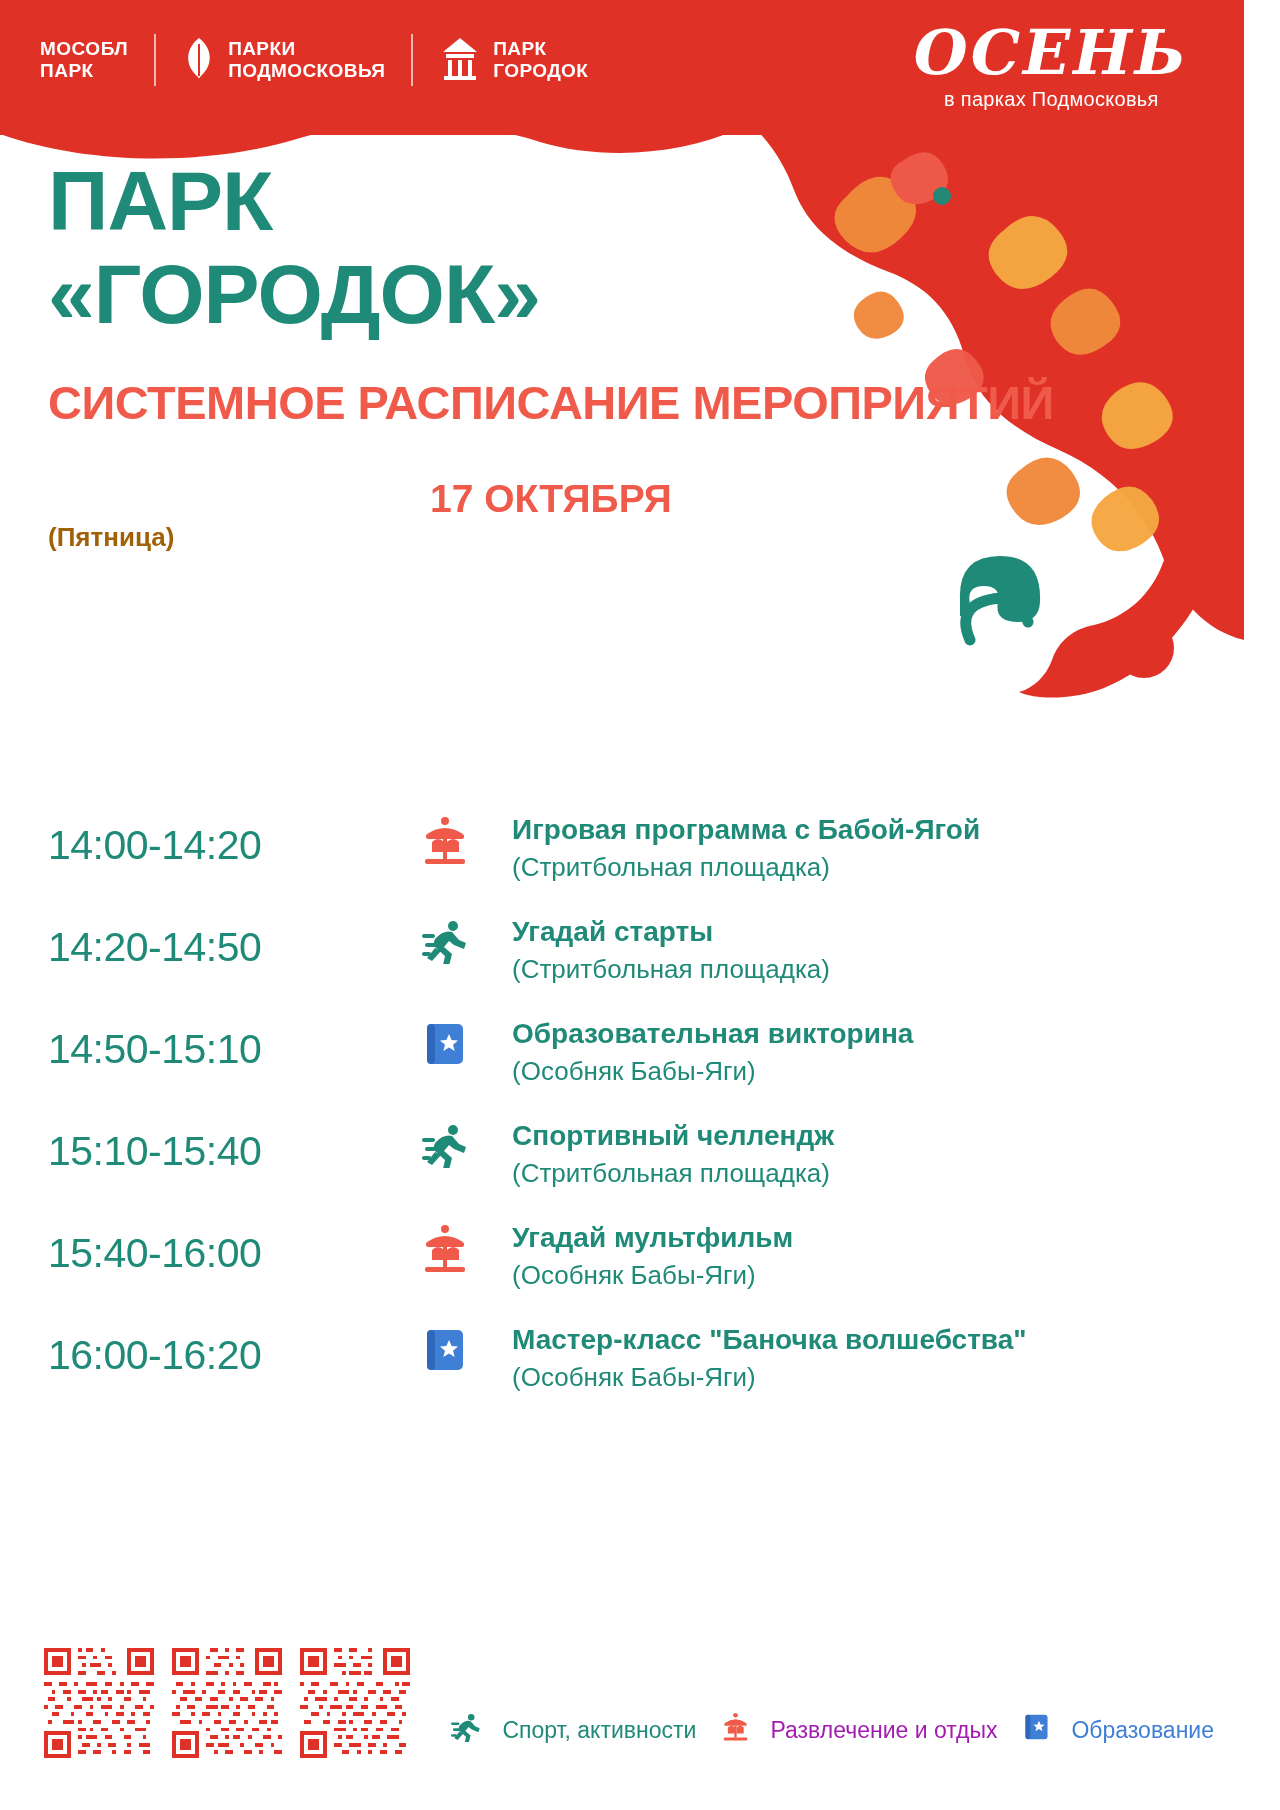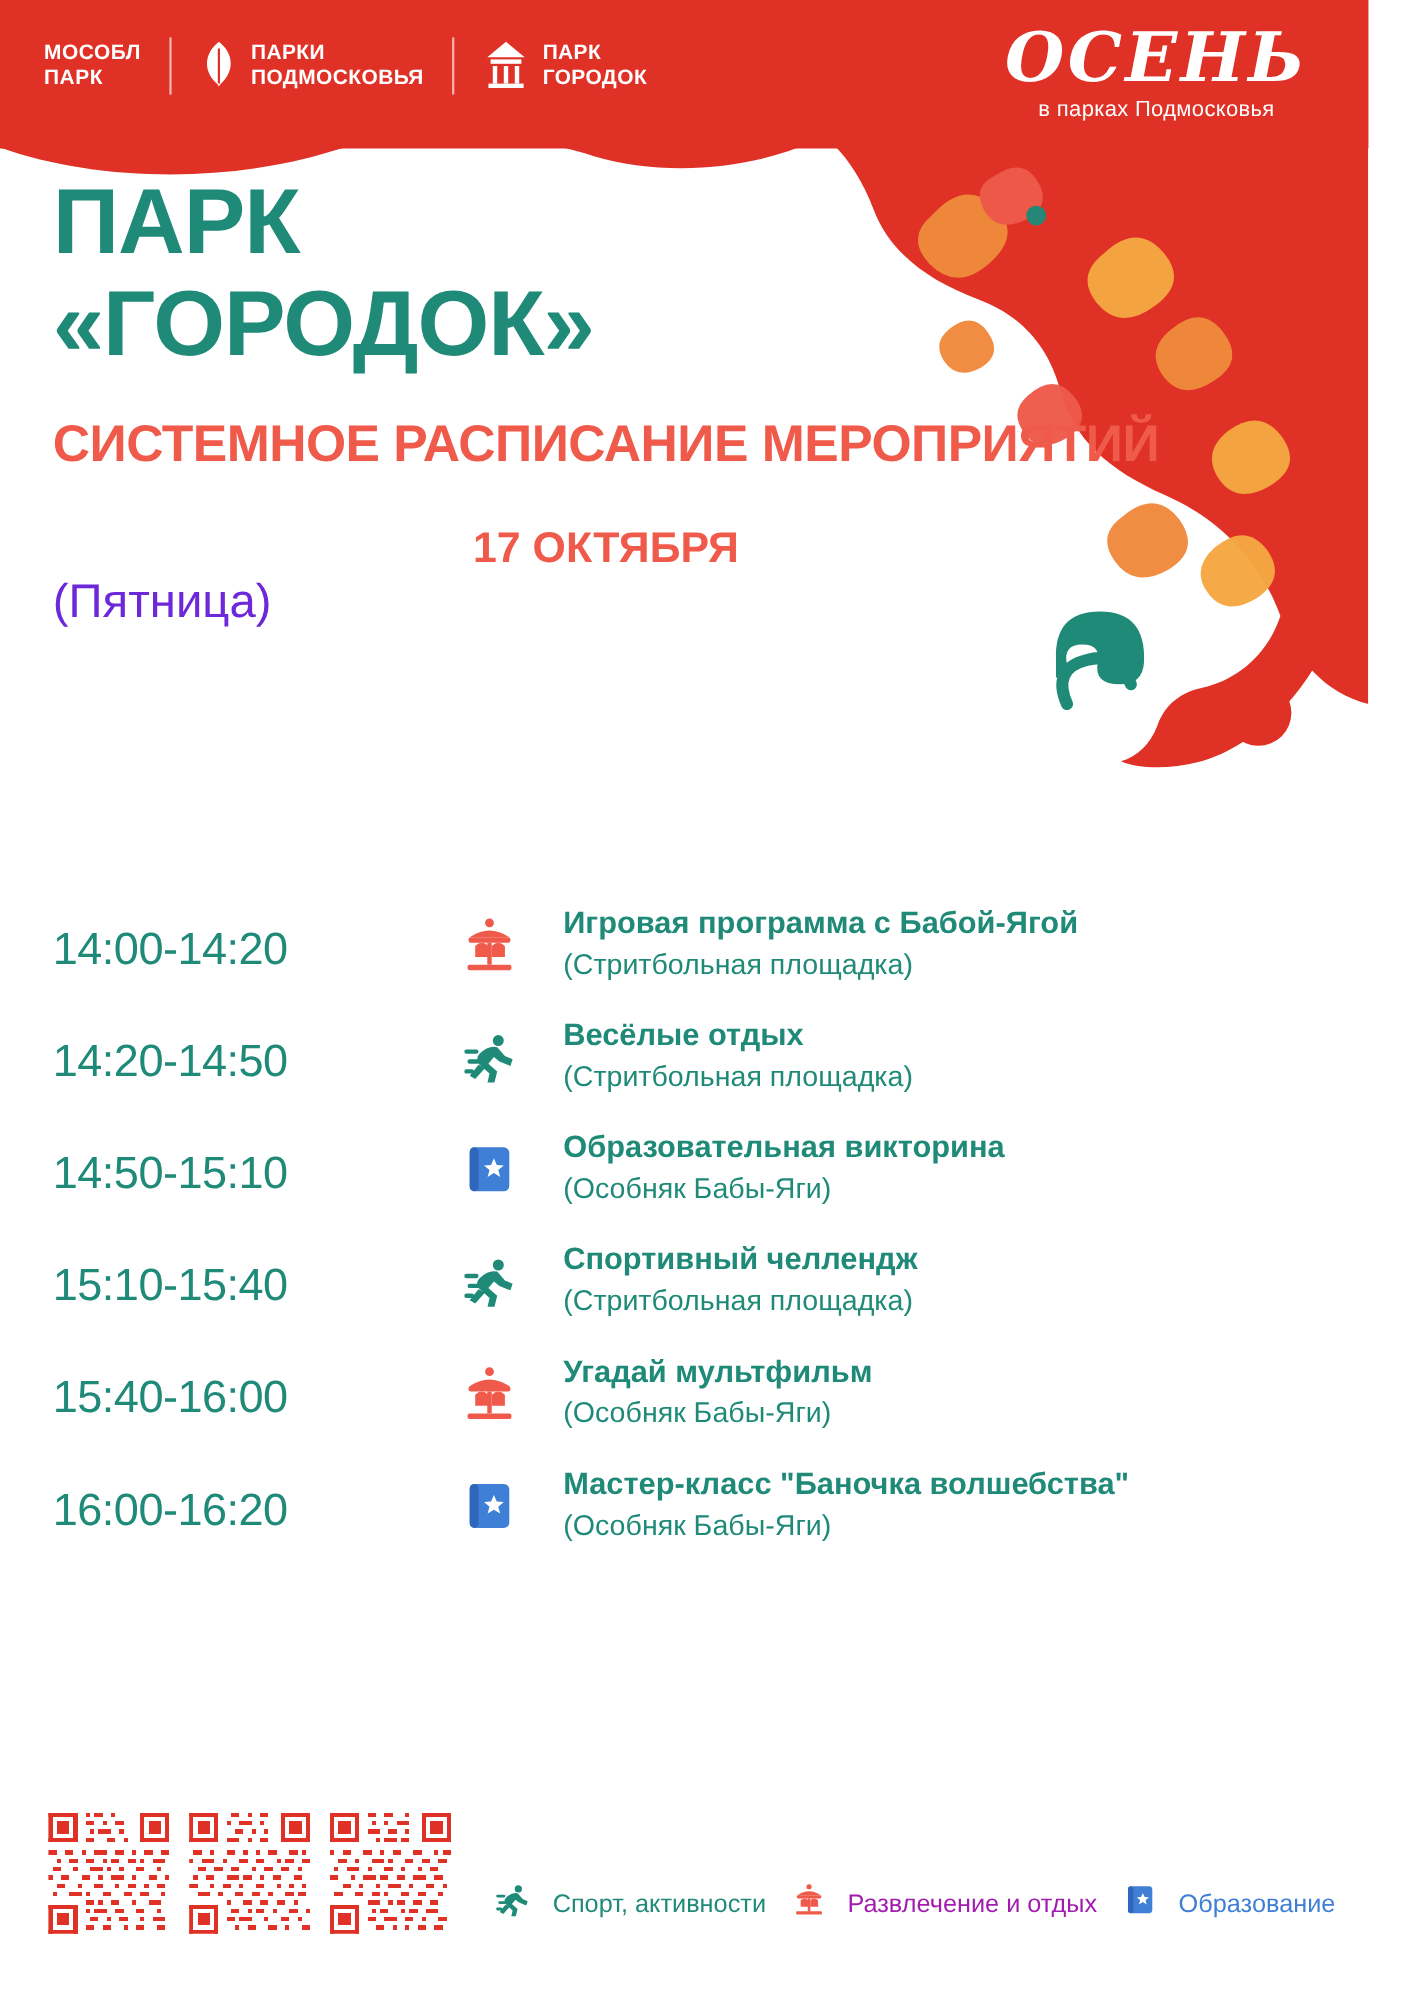--- a/index.html
+++ b/index.html
@@ -131,36 +131,36 @@
   }
   .date {
     color: #ef5a4a;
     font-weight: 700;
     font-size: 39px;
     line-height: 1.15;
     margin-top: 48px;
     text-align: center;
   }
   .date-day {
-    color: #6d28d9;
-    font-weight: 400;
-    font-size: 43px;
+    color: #a16207;
+    font-weight: 700;
+    font-size: 26px;
     line-height: 1.2;
   }
 
   
   .schedule {
     position: absolute;
     top: 800px; left: 48px;
     width: 1030px;
     z-index: 6;
   }
   .row {
     display: flex;
-    align-items: center;
+    align-items: flex-start;
     min-height: 102px;
     gap: 24px;
   }
   .row-time {
     width: 330px;
     color: #1f8a78;
     font-size: 41px;
     font-weight: 400;
     letter-spacing: -0.5px;
     padding-top: 22px;
@@ -333,21 +333,21 @@
         <svg width="46" height="46" viewBox="0 0 46 46">
           <circle cx="31" cy="8" r="5" fill="#1f8a78"></circle>
           <path d="M14,20 q8,-8 16,-6 l7,8 l7,3 l-2,6 l-10,-4 l-5,-4 l-5,6 l8,7 l-3,12 l-6,-1 l2,-9 l-10,-9 q-3,-5 1,-9 Z" fill="#1f8a78"></path>
           <path d="M19,33 l-9,10 l-5,-3 l8,-10 Z" fill="#1f8a78"></path>
           <rect x="0" y="16" width="13" height="4" rx="2" fill="#1f8a78"></rect>
           <rect x="3" y="25" width="11" height="4" rx="2" fill="#1f8a78"></rect>
           <rect x="0" y="34" width="9" height="4" rx="2" fill="#1f8a78"></rect>
         </svg>
       </div>
       <div class="row-body">
-        <div class="row-title">Весёлые отдых</div>
+        <div class="row-title">Угадай старты</div>
         <div class="row-place">(Стритбольная площадка)</div>
       </div>
     </div>
 
     <div class="row">
       <div class="row-time">14:50-15:10</div>
       <div class="row-icon">
         <svg width="44" height="48" viewBox="0 0 44 48">
           <rect x="4" y="4" width="36" height="40" rx="5" fill="#3f7fd6"></rect>
           <rect x="4" y="4" width="8" height="40" rx="4" fill="#2f68ba"></rect>

